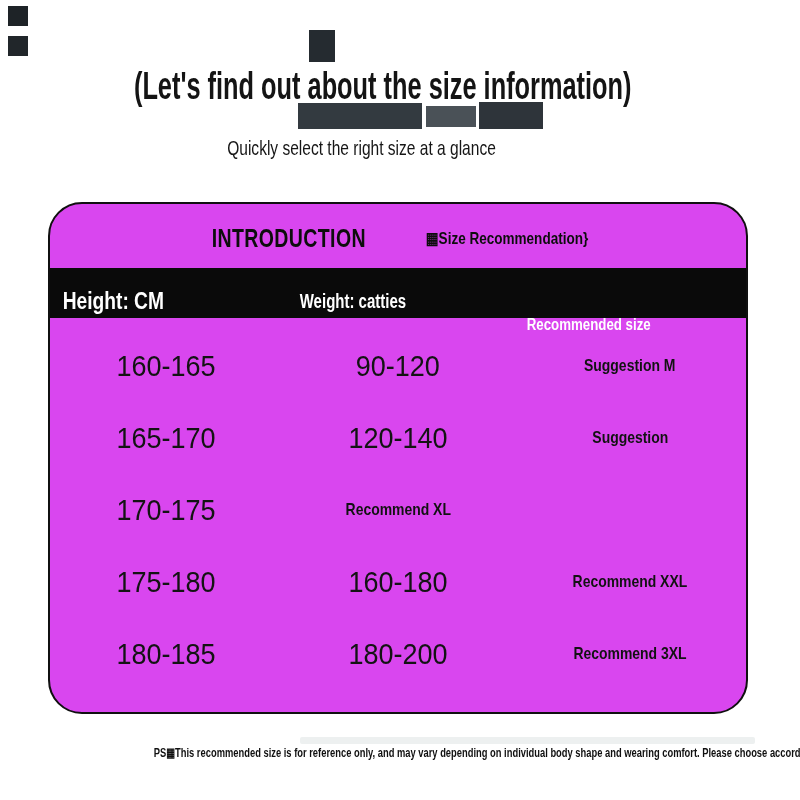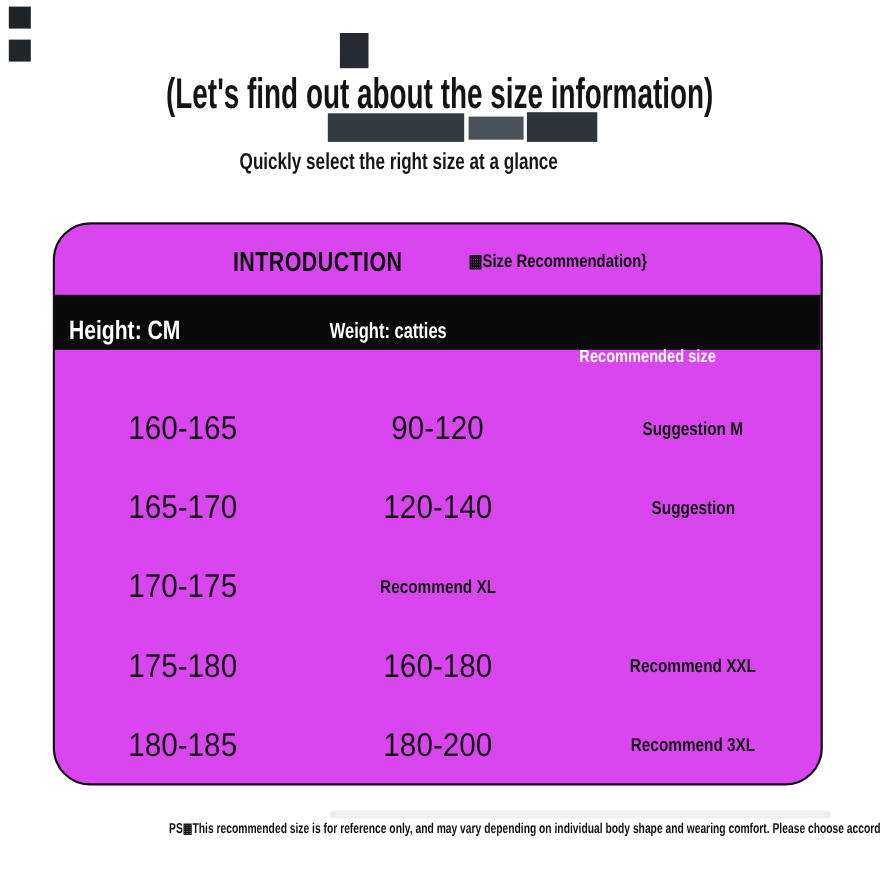--- a/index.html
+++ b/index.html
@@ -2,46 +2,46 @@
 <html><head>
 <meta charset="utf-8">
 <style>
   * { margin:0; padding:0; box-sizing:border-box; }
   html,body { width:800px; height:800px; background:#ffffff; overflow:hidden; }
   body { position:relative; font-family:"Liberation Sans", sans-serif; color:#111111; }
 
   .cond { display:inline-block; white-space:nowrap; transform-origin:50% 50%; }
 
   
-  .page-title { position:absolute; top:64px; left:0; width:800px; text-align:center;
+  .page-title { position:absolute; top:64px; left:0; width:800px; text-align:left;
                 font-size:39px; font-weight:700; line-height:44px; color:#141414; }
   .page-title .cond { transform:scaleX(0.65); }
   .page-subtitle { position:absolute; top:136px; left:0; width:724px; text-align:center;
-                   font-size:21px; font-weight:700; color:#161616; }
+                   font-size:21px; font-weight:400; color:#161616; }
   .page-subtitle .cond { transform:scaleX(0.74); }
 
   
   .card { position:absolute; left:48px; top:202px; width:700px; height:512px;
           background:#d946ef; border:2.5px solid #101010; border-radius:34px; overflow:hidden; }
   .card-header { height:64px; display:flex; align-items:center; justify-content:center; gap:20px; padding-top:4px; }
   .intro-heading { font-size:25px; font-weight:800; letter-spacing:0.5px; color:#0d0d0d; }
   .intro-heading .cond { transform:scaleX(0.78); }
   .size-tag { font-size:16.5px; font-weight:700; color:#0d0d0d; }
   .size-tag .cond { transform:scaleX(0.82); }
 
   .header-bar { height:50px; background:#0a0a0a; color:#ffffff;
                 display:grid; grid-template-columns:1fr 1fr 1fr; align-items:center; }
   .hb1 { font-size:24px; font-weight:700; }
   .hb1 .cond { transform:scaleX(0.80); }
   .hb2 { font-size:20px; font-weight:700; }
   .hb2 .cond { transform:scaleX(0.75); }
   .hb3 { font-size:16px; font-weight:700;margin-top:48px; }
   .hb3 .cond { transform:scaleX(0.83); }
 
-  .rows { padding-top:36px; }
+  .rows { padding-top:12px; }
   .trow { height:72px; display:grid; grid-template-columns:1fr 1fr 1fr; align-items:center; text-align:center; }
   .num { font-size:30px; font-weight:400; color:#131313; }
   .num .cond { transform:scaleX(0.90); }
   .sizecell { font-size:17px; font-weight:700; color:#121212; }
   .sizecell .cond { transform:scaleX(0.82); }
 
   
   .footnote { position:absolute; top:745px; left:0; width:800px; text-align:center;
               font-size:13px; font-weight:700; color:#101010; }
   .footnote .cond { transform:scaleX(0.72); }

